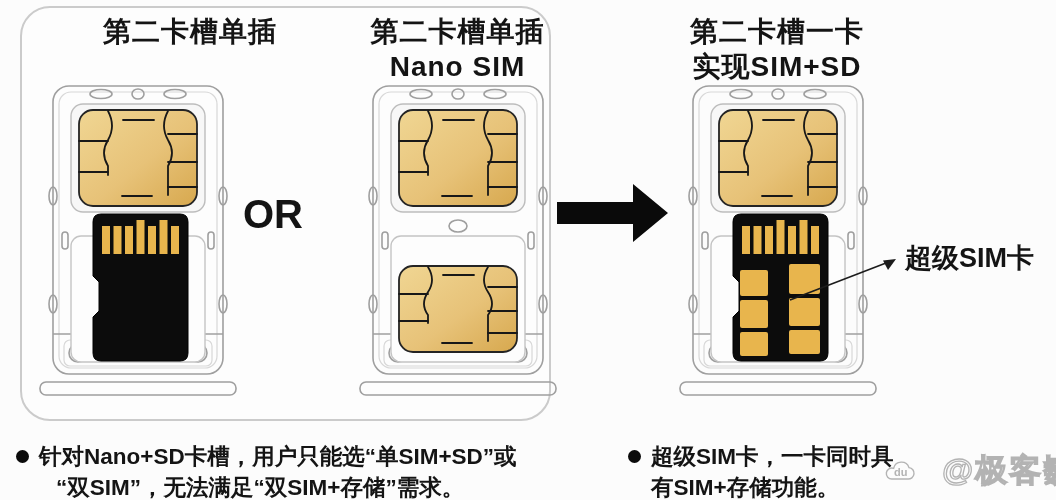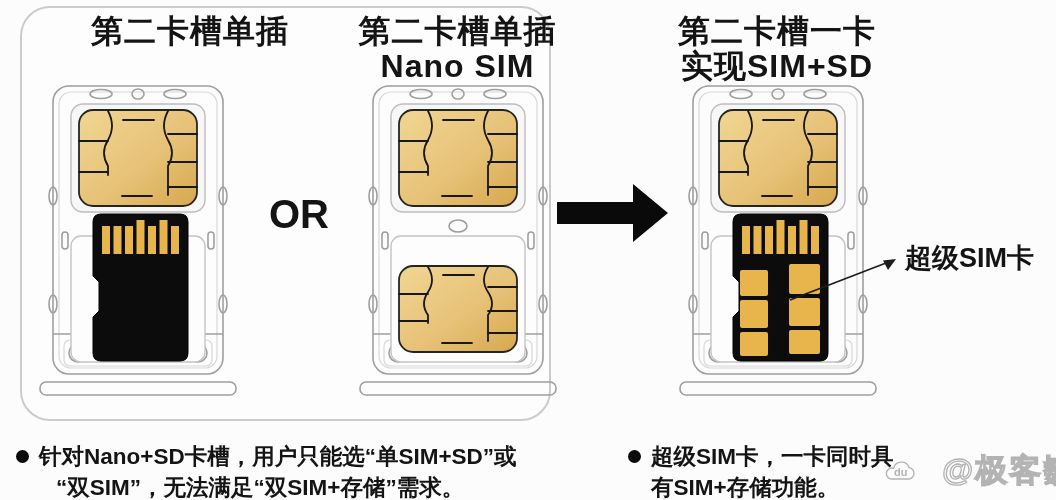--- a/index.html
+++ b/index.html
@@ -5,29 +5,29 @@
   :root{
     --gold:#e7c278; --gold_light:#f0d693; --gold_dark:#d7a84e;
     --card_black:#0c0c0c; --pin_gold:#e8b54d;
     --line_gray:#9f9f9f; --line_light:#d8d8d8; --slot_fill:#f7f7f7;
     --panel_border:#cbcbcb; --text:#141414; --watermark:#b3b3b3;
   }
   *{margin:0;padding:0;box-sizing:border-box;}
   body{font-family:"Liberation Sans","DejaVu Sans",sans-serif;background:#ffffff;}
   .stage{position:relative;width:1056px;height:500px;background:#fcfcfc;overflow:hidden;color:var(--text);}
   .panel{position:absolute;left:20px;top:6px;width:531px;height:415px;border:2px solid var(--panel_border);border-radius:30px;background:#fdfdfd;}
-  .title{position:absolute;top:14px;text-align:center;font-weight:700;font-size:32px;line-height:35px;letter-spacing:1px;}
+  .title{position:absolute;top:14px;text-align:center;font-weight:700;font-size:28px;line-height:35px;letter-spacing:1px;}
   .title-left{left:30px;width:320px;}
   .title-mid{left:345px;width:225px;}
   .title-right{left:653px;width:248px;}
   .tray{position:absolute;top:84px;}
   .tray-left{left:38px;}
   .tray-mid{left:358px;}
   .tray-right{left:678px;}
-  .or-label{position:absolute;left:253px;top:192px;width:92px;text-align:center;font-size:40px;font-weight:700;}
+  .or-label{position:absolute;left:243px;top:192px;width:92px;font-size:40px;font-weight:700;}
   .block-arrow{position:absolute;left:557px;top:183px;}
   .callout-label{position:absolute;left:905px;top:240px;font-size:27px;font-weight:700;white-space:nowrap;}
   .callout-arrow{position:absolute;left:786px;top:250px;}
   .bullet{position:absolute;display:flex;align-items:flex-start;font-size:22.5px;line-height:31px;font-weight:600;}
   .bullet-left{left:16px;top:441px;width:585px;}
   .bullet-right{left:628px;top:441px;width:400px;}
   .dot{width:13px;height:13px;border-radius:50%;background:#0b0b0b;margin:9px 10px 0 0;flex:0 0 13px;}
   .b-line2-indent{padding-left:17px;}
   .watermark{position:absolute;left:884px;top:449px;display:flex;align-items:flex-start;pointer-events:none;}
   .wm-text{font-size:32px;font-weight:700;letter-spacing:2px;color:rgba(255,255,255,0.12);

